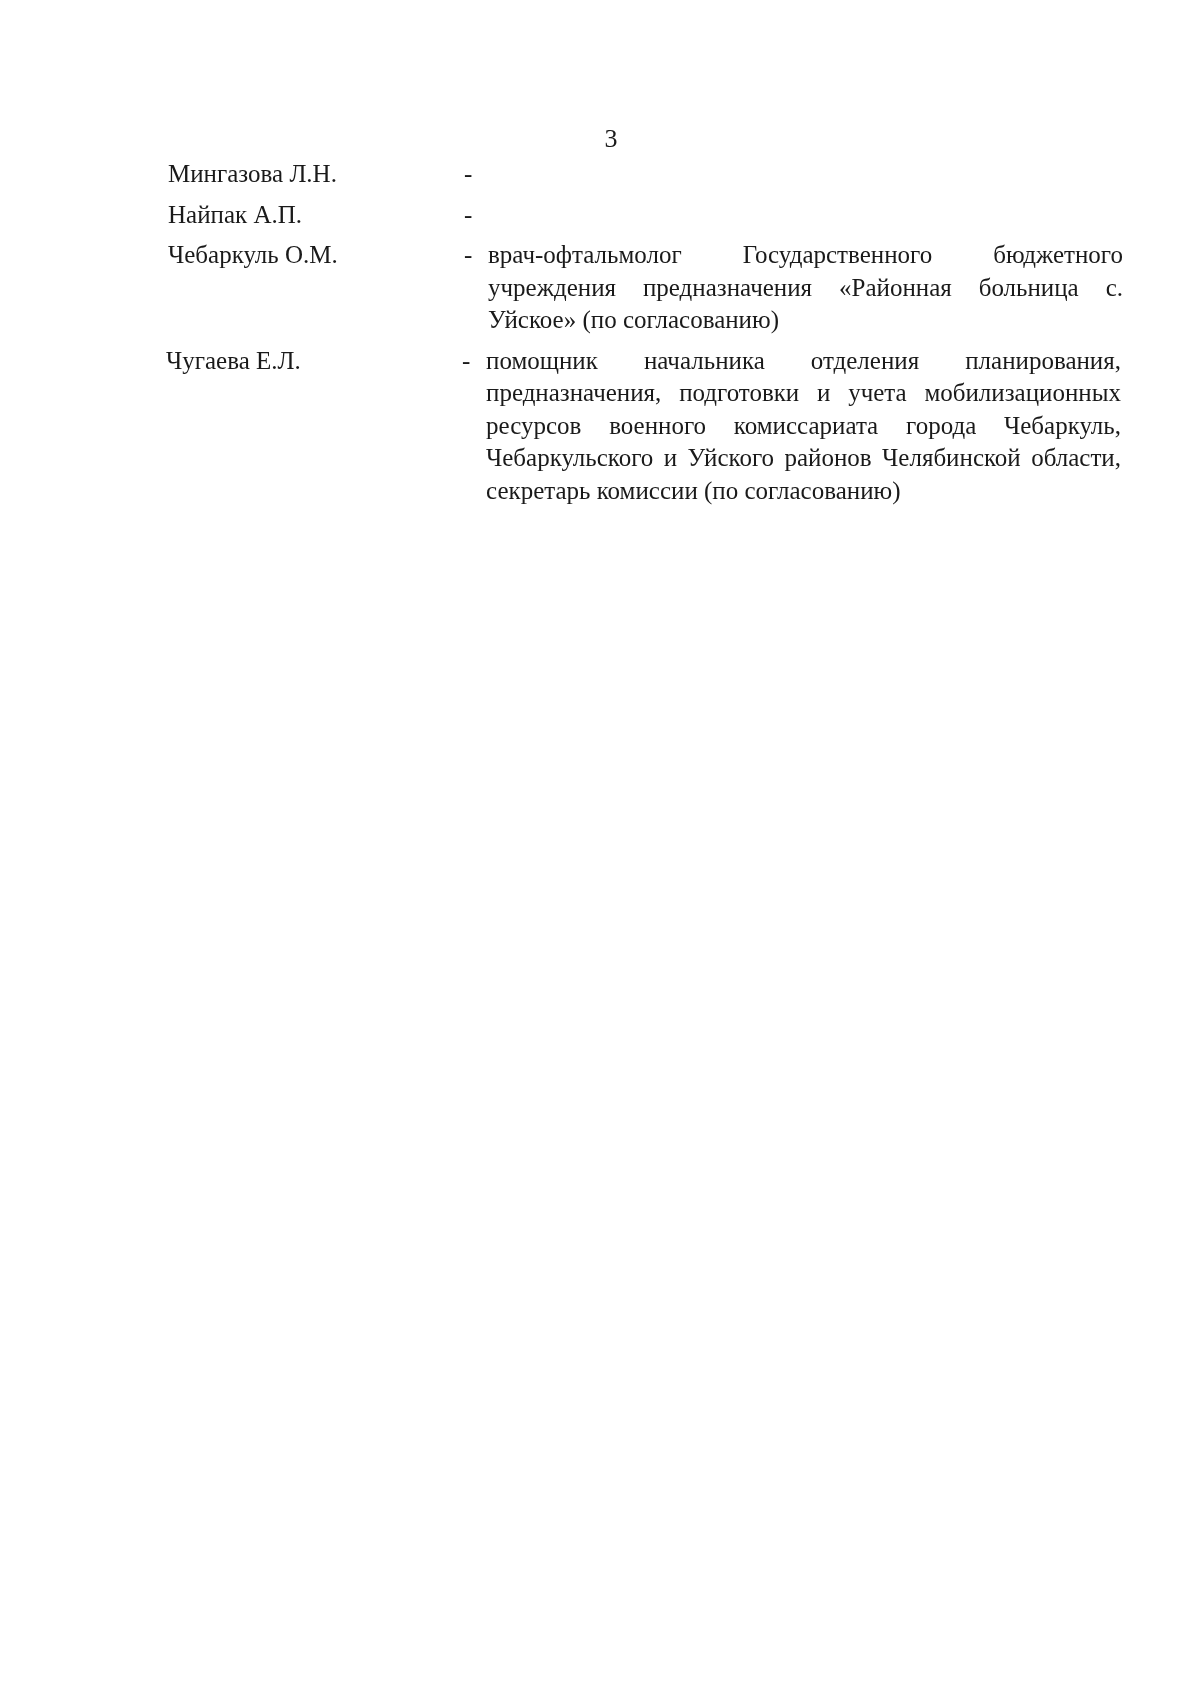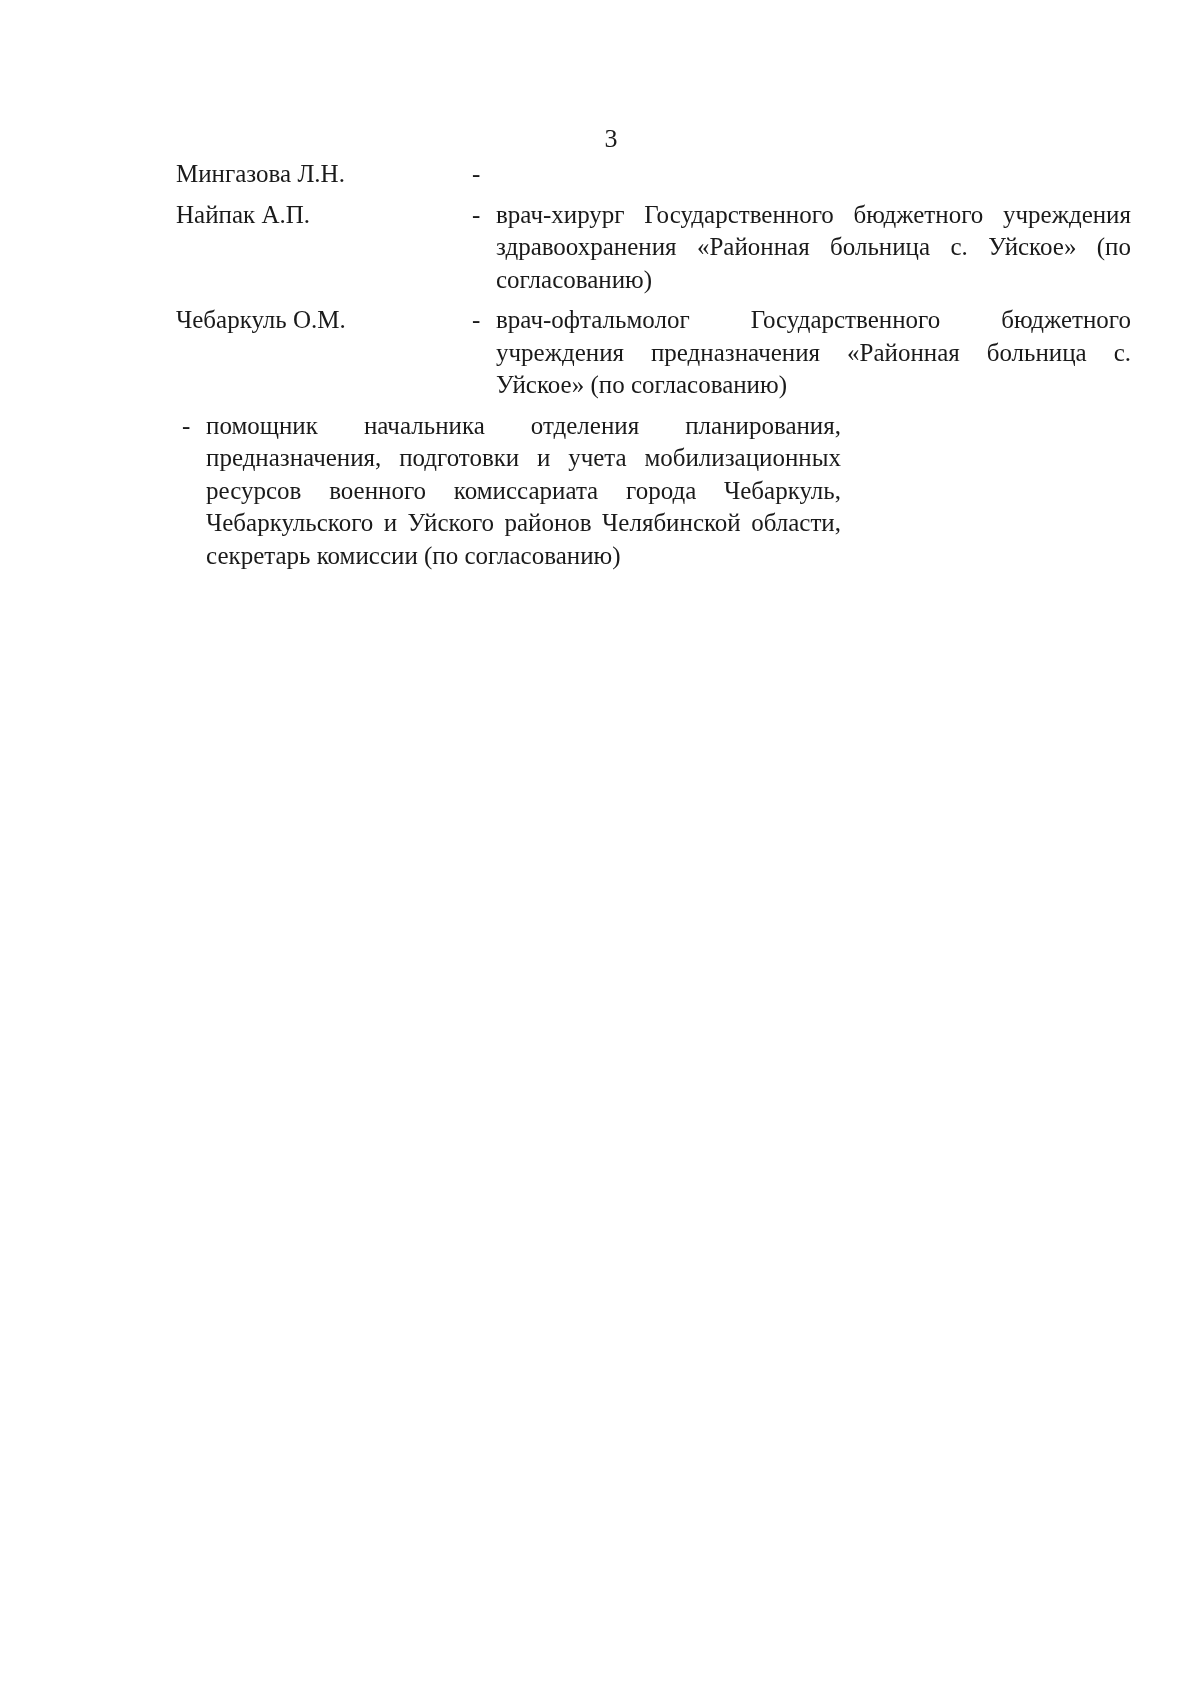--- a/index.html
+++ b/index.html
@@ -21,21 +21,21 @@
       width: 1200px;
       top: 124px;
       text-align: center;
       font-size: 26px;
       line-height: 30px;
       padding-left: 22px;
       box-sizing: border-box;
     }
     .roster {
       position: absolute;
-      left: 176px;
+      left: 168px;
       top: 158px;
       width: 960px;
     }
     .entry {
       position: relative;
       display: flex;
       flex-direction: row;
     }
     .name {
       width: 290px;
@@ -69,27 +69,27 @@
 <div class="roster">
 
   <div class="entry">
     <div class="name">Мингазова Л.Н.</div>
     <div class="dash">-</div>
   </div>
 
   <div class="entry">
     <div class="name">Найпак А.П.</div>
     <div class="dash">-</div>
-    <div class="desc">врач-хирург Государственного бюджетного учреждения здравоохранения «Районная больница с. Уйское» (по согласованию)</div>
   </div>
 
   <div class="entry">
     <div class="name">Чебаркуль О.М.</div>
     <div class="dash">-</div>
     <div class="desc">врач-офтальмолог Государственного бюджетного учреждения предназначения «Районная больница с. Уйское» (по согласованию)</div>
   </div>
 
   <div class="entry">
+    <div class="name shift">Чугаева Е.Л.</div>
     <div class="dash">-</div>
     <div class="desc">помощник начальника отделения планирования, предназначения, подготовки и учета мобилизационных ресурсов военного комиссариата города Чебаркуль, Чебаркульского и Уйского районов Челябинской области, секретарь комиссии (по согласованию)</div>
   </div>
 
 </div>
 
 </body></html>

